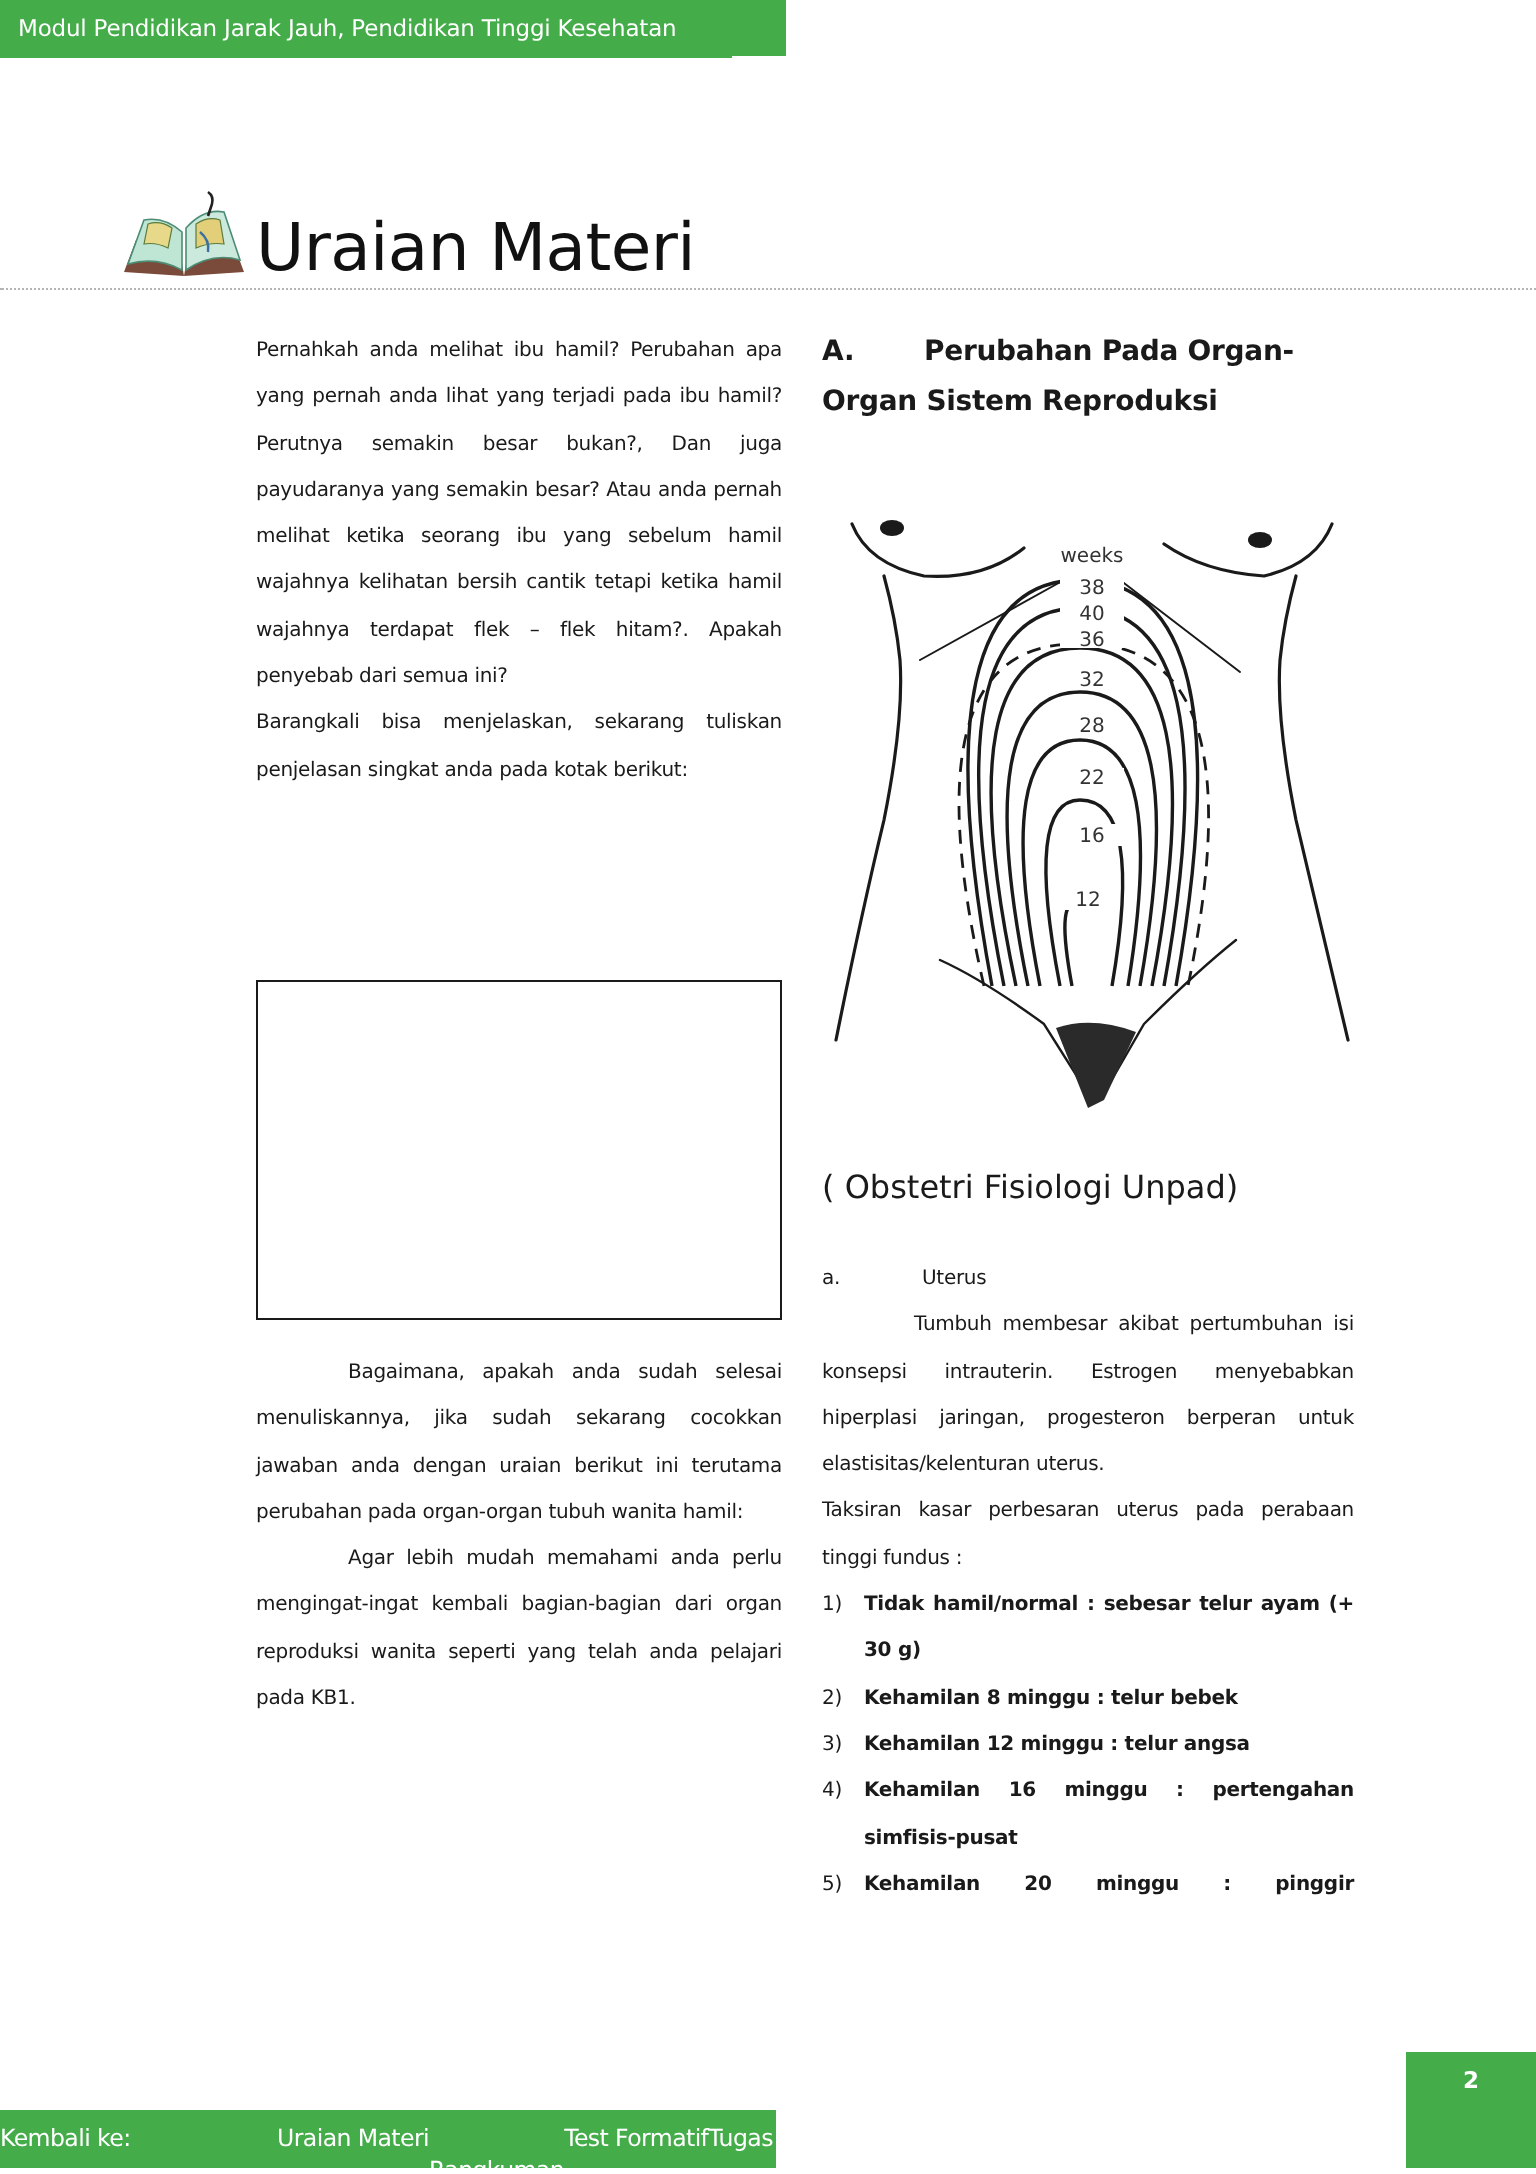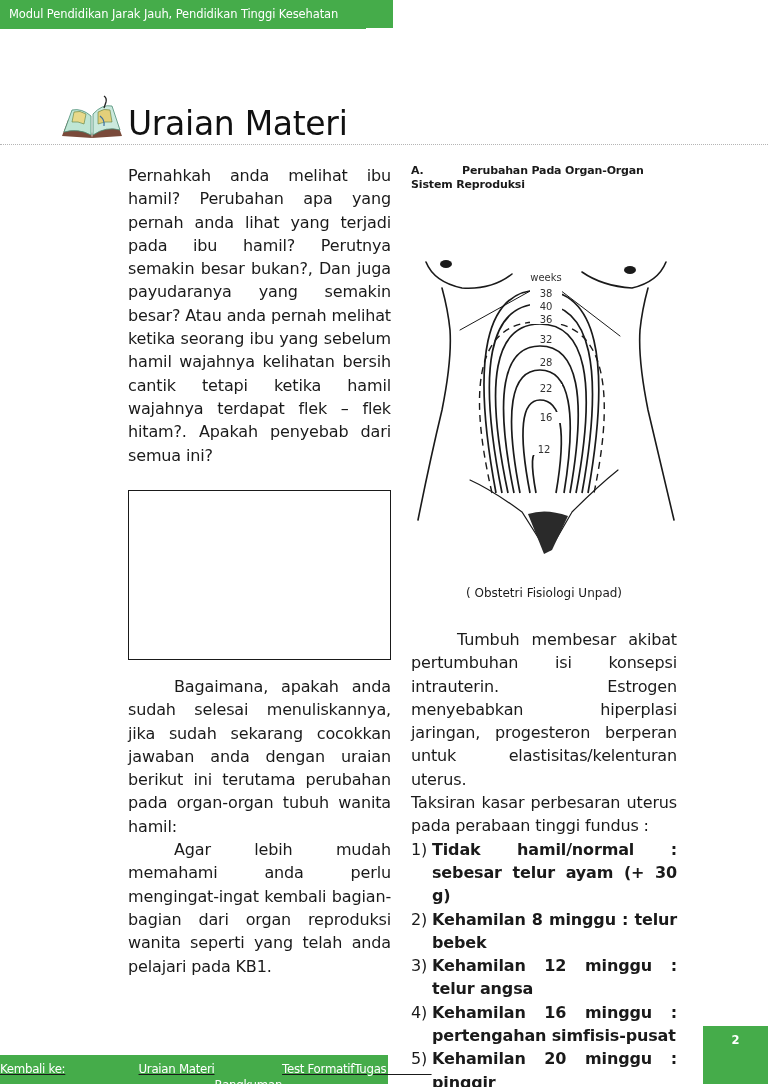--- a/index.html
+++ b/index.html
@@ -19,54 +19,54 @@
   .page-title {
     position: absolute; left: 128px; top: 104px; font-size: 33px; color: #111;
     line-height: 40px; white-space: nowrap; letter-spacing: -0.3px;
   }
   .title-rule {
     position: absolute; left: 0; top: 144px; width: 768px; height: 0;
     border-top: 1px dotted #b5b5b5;
   }
 
   .col {
-    position: absolute; font-size: 16px; line-height: 23.3px; text-align: justify;
+    position: absolute; font-size: 10px; line-height: 23.3px; text-align: justify;
     color: #1a1a1a; letter-spacing: -0.15px;
   }
   .col p { margin: 0; }
   .indent { text-indent: 46px; }
 
   .left-top { left: 128px; top: 164px; width: 263px; }
   .answer-box {
     position: absolute; left: 128px; top: 490px; width: 263px; height: 170px;
     border: 1px solid #1a1a1a; background: #fff;
   }
   .left-bottom { left: 128px; top: 675px; width: 263px; }
 
   .section-heading {
     position: absolute; left: 411px; top: 164px; width: 266px; font-weight: bold;
-    font-size: 11px; line-height: 14px; letter-spacing: -0.15px;
+    font-size: 14px; line-height: 25px; letter-spacing: -0.15px;
   }
   .section-heading .num { display: inline-block; width: 51px; }
 
   .figure { position: absolute; left: 412px; top: 250px; width: 268px; height: 318px; }
   .caption {
-    position: absolute; left: 411px; top: 582px; width: 266px; text-align: center;
-    font-size: 12px; line-height: 23px;
+    position: absolute; left: 411px; top: 582px; width: 266px; 
+    font-size: 16px; line-height: 23px;
   }
 
   .right-body { left: 411px; top: 628px; width: 266px; }
   .sub-head .num { display: inline-block; width: 50px; }
   .list-item { display: flex; }
   .list-item .ln { width: 21px; flex-shrink: 0; text-align: left; }
   .list-item .lt { flex: 1; text-align: justify; font-weight: bold; }
 
   .footer-nav {
     position: absolute; left: 0; top: 1055px; width: 388px; height: 29px;
-    background: #45ac4a; display: flex; align-items: center; text-decoration: underline;
+    background: #45ac4a; display: flex; align-items: center;
   }
   .nav-item {
     color: #ffffff; font-size: 11.8px; height: 29px; line-height: 29px; white-space: nowrap;
     text-align: center; letter-spacing: -0.3px;
   }
   .nav-sep { width: 1px; height: 23px; background: #ffffff; opacity: 0.9; }
   .page-num-box {
     position: absolute; left: 703px; top: 1026px; width: 65px; height: 58px;
     background: #45ac4a; color: #ffffff; font-weight: bold; font-size: 11.5px;
     text-align: center; padding-top: 5px; line-height: 18px;
@@ -88,20 +88,21 @@
   <path d="M14 20 Q20 18 26 22 L24 32 Q18 29 12 30 Z" fill="#e8d98a" stroke="#5a7c3a" stroke-width="0.6"></path>
   <path d="M38 20 Q44 16 50 18 L52 30 Q45 29 38 32 Z" fill="#e3cf7a" stroke="#5a7c3a" stroke-width="0.6"></path>
   <path d="M40 24 Q45 28 44 34" fill="none" stroke="#3a6fa0" stroke-width="1.2"></path>
   <path d="M44 4 Q47 6 46 10 L44 16" fill="none" stroke="#222" stroke-width="1.3"></path>
 </svg>
 <div class="page-title">Uraian Materi</div>
 <div class="title-rule"></div>
 
 <div class="col left-top">
   <p>Pernahkah anda melihat ibu hamil? Perubahan apa yang pernah anda lihat yang terjadi pada ibu hamil? Perutnya semakin besar bukan?, Dan juga payudaranya yang semakin besar? Atau anda pernah melihat ketika seorang ibu yang sebelum hamil wajahnya kelihatan bersih cantik tetapi ketika hamil wajahnya terdapat flek – flek hitam?. Apakah penyebab dari semua ini?</p>
+  <p>Barangkali bisa menjelaskan, sekarang tuliskan penjelasan singkat anda pada kotak berikut:</p>
 </div>
 
 <div class="answer-box"></div>
 
 <div class="col left-bottom">
   <p class="indent">Bagaimana, apakah anda sudah selesai menuliskannya, jika sudah sekarang cocokkan jawaban anda dengan uraian berikut ini terutama perubahan pada organ-organ tubuh wanita hamil:</p>
   <p class="indent">Agar lebih mudah memahami anda perlu mengingat-ingat kembali bagian-bagian dari organ reproduksi wanita seperti yang telah anda pelajari pada KB1.</p>
 </div>
 
 <div class="section-heading">
@@ -154,20 +155,21 @@
     <rect x="118" y="162" width="32" height="11" fill="#fff"></rect>
     <text x="134" y="171">16</text>
     <rect x="118" y="194" width="28" height="11" fill="#fff"></rect>
     <text x="132" y="203">12</text>
   </g>
 </svg>
 
 <div class="caption">( Obstetri Fisiologi Unpad)</div>
 
 <div class="col right-body">
+  <p class="sub-head"><span class="num">a.</span><span>Uterus</span></p>
   <p class="indent">Tumbuh membesar akibat pertumbuhan isi konsepsi intrauterin. Estrogen menyebabkan hiperplasi jaringan, progesteron berperan untuk elastisitas/kelenturan uterus.</p>
   <p>Taksiran kasar perbesaran uterus pada perabaan tinggi fundus :</p>
   <div class="list-item">
     <span class="ln">1)</span>
     <span class="lt">Tidak hamil/normal : sebesar telur ayam (+ 30 g)</span>
   </div>
   <div class="list-item">
     <span class="ln">2)</span>
     <span class="lt">Kehamilan 8 minggu : telur bebek</span>
   </div>

